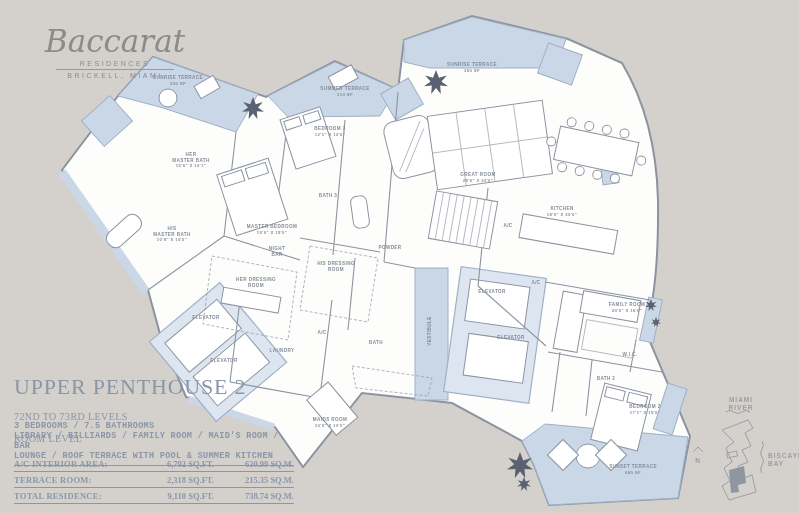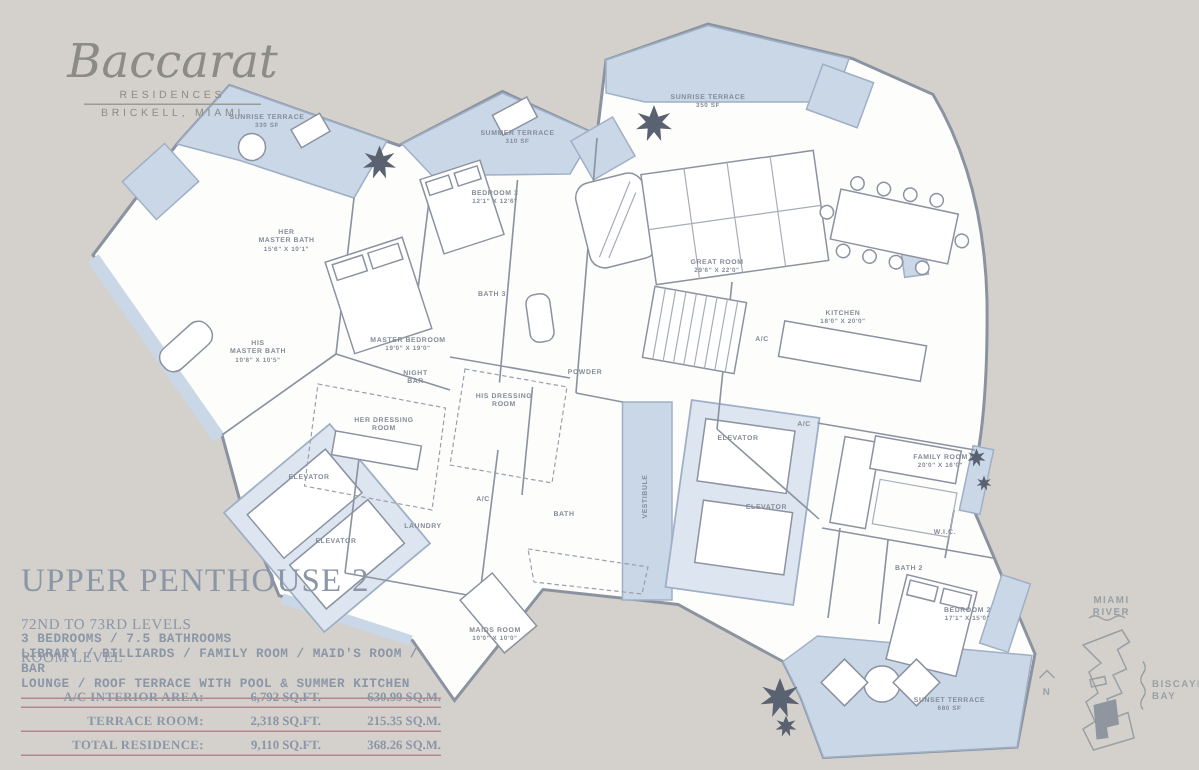--- a/index.html
+++ b/index.html
@@ -22,21 +22,21 @@
                letter-spacing:.4px;line-height:10px;margin-top:12px;}
 
   .features{position:absolute;left:14px;top:421px;width:280px;color:#8b96a7;
             font-family:Liberation Mono, monospace;font-weight:bold;font-size:8.5px;
             letter-spacing:.3px;line-height:10px;}
   .features .redrule{height:1px;background:#b5878c;margin-top:4px;}
 
   .atable{position:absolute;left:14px;top:456px;width:280px;color:#8b96a7;
           font-family:"Liberation Serif",serif;font-weight:bold;font-size:8.5px;}
   .atable .row{display:flex;align-items:center;height:15px;border-bottom:1px solid #b5878c;}
-  .atable .lab{flex:1;text-align:right;letter-spacing:.3px;}
+  .atable .lab{flex:1;text-align:left;letter-spacing:.3px;}
   .atable .ft{width:78px;text-align:right;}
   .atable .m{width:80px;text-align:right;}
 
   
   .outline{fill:#fdfdfc;stroke:#8c93a0;stroke-width:2;}
   .terr{fill:#c9d7e7;stroke:#9fb0c6;stroke-width:1;}
   .slab{fill:#c9d7e7;stroke:#9fb0c6;stroke-width:1;}
   .core{fill:#dde6f0;stroke:#9fb0c6;stroke-width:1.2;}
   .cab{fill:#ffffff;stroke:#8c93a0;stroke-width:1;}
   .wall{fill:none;stroke:#8c93a0;stroke-width:1.1;}
@@ -282,17 +282,17 @@
       <span class="m">630.99 SQ.M.</span>
     </div>
     <div class="row">
       <span class="lab">TERRACE ROOM:</span>
       <span class="ft">2,318 SQ.FT.</span>
       <span class="m">215.35 SQ.M.</span>
     </div>
     <div class="row">
       <span class="lab">TOTAL RESIDENCE:</span>
       <span class="ft">9,110 SQ.FT.</span>
-      <span class="m">368.26 SQ.M.</span>
+      <span class="m">738.74 SQ.M.</span>
     </div>
   </div>
 
 </div>
 
 </body></html>

